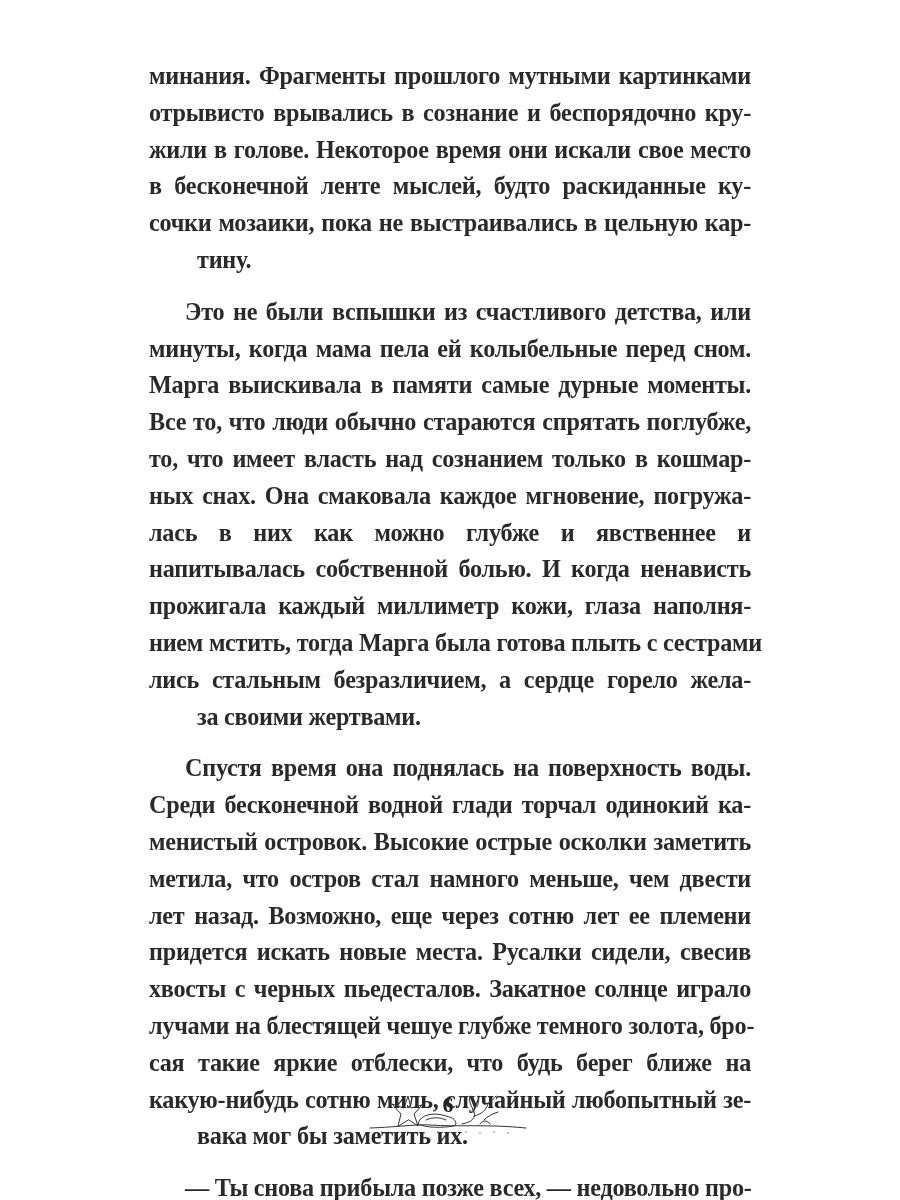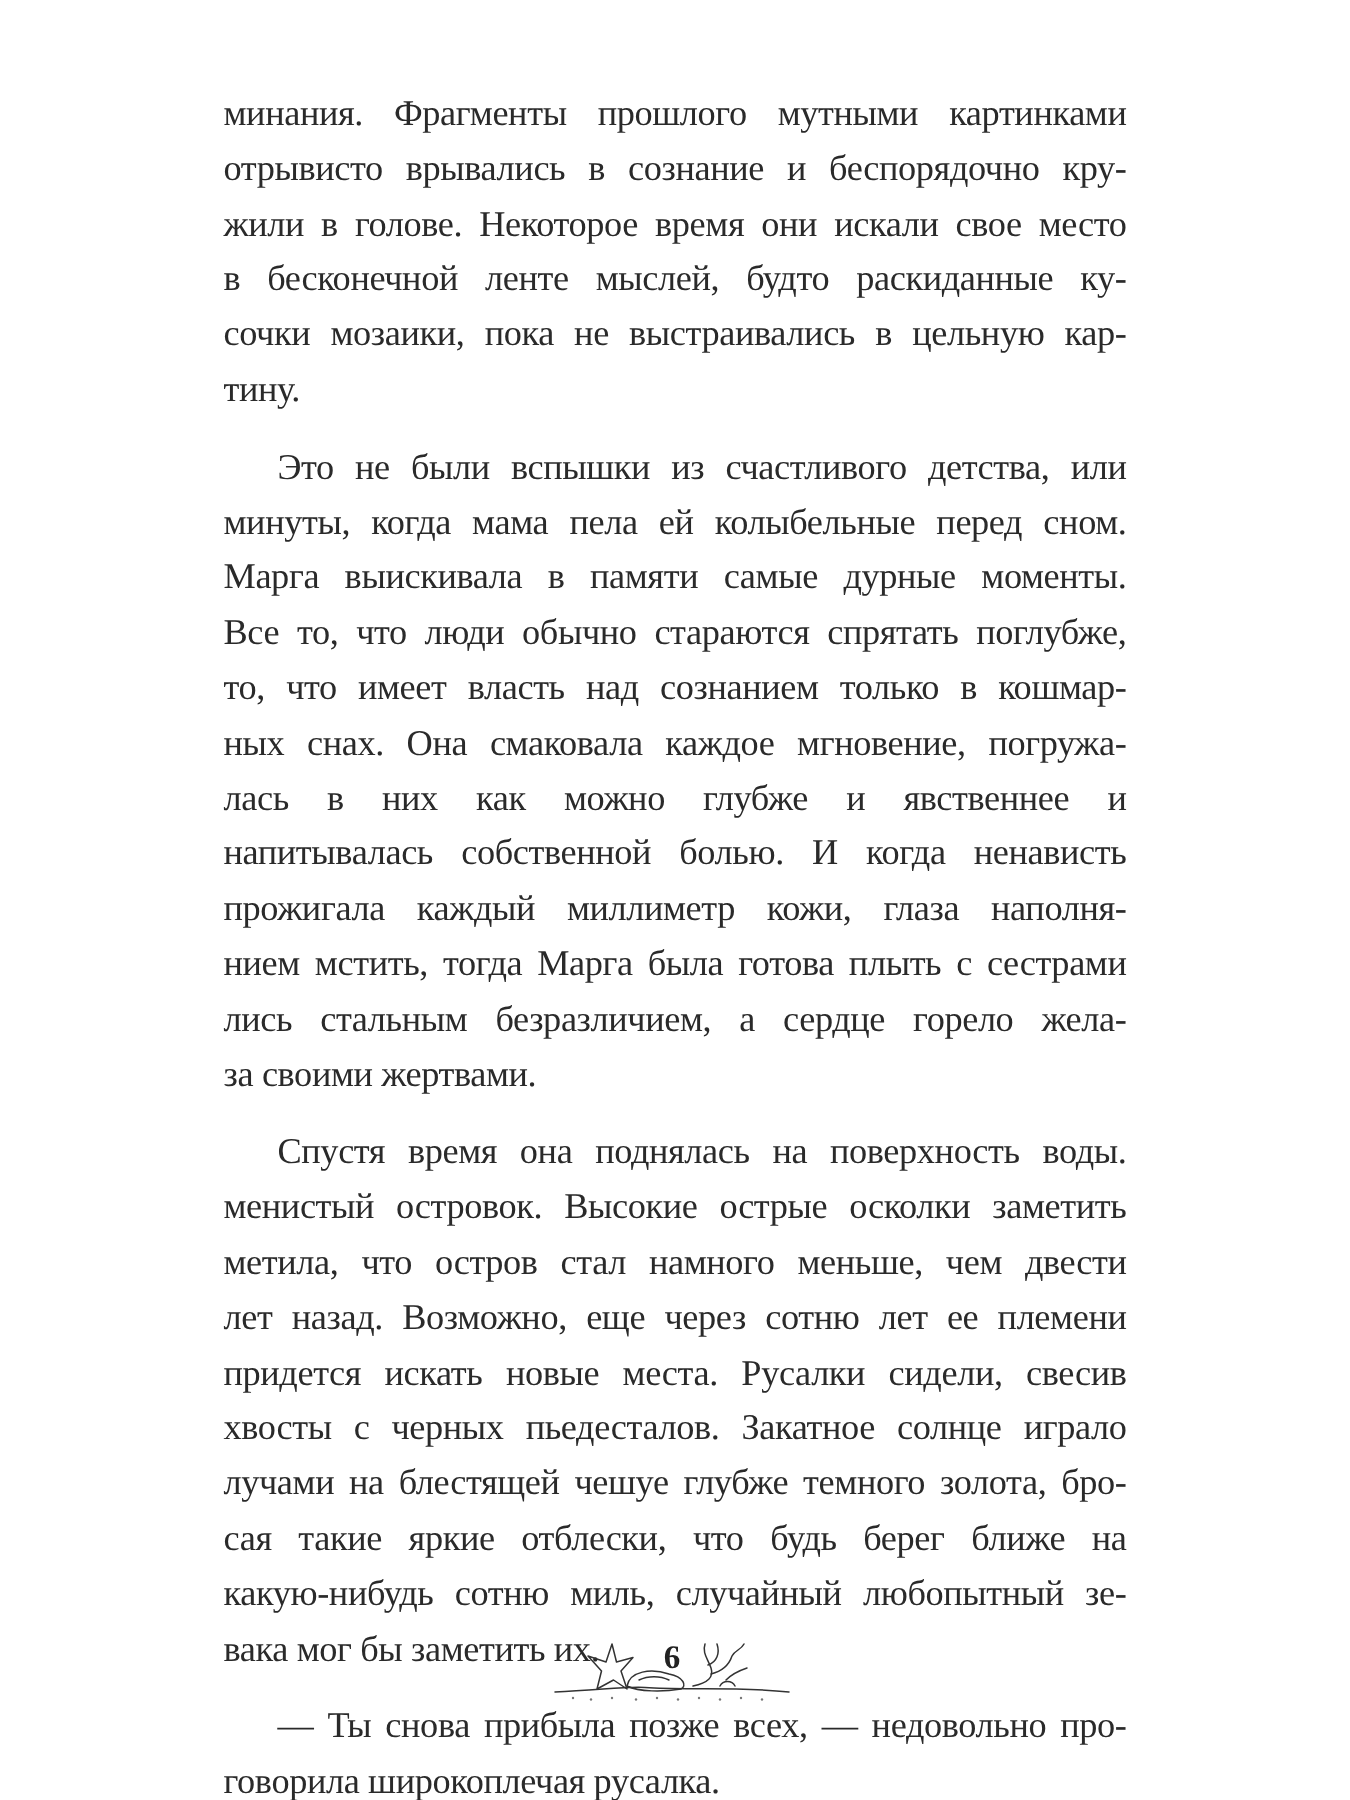--- a/index.html
+++ b/index.html
@@ -26,27 +26,29 @@
     }
     .line {
       display: block;
       white-space: nowrap;
       text-align: justify;
       text-align-last: justify;
       height: 36.8px;
     }
     .line.last {
       text-align-last: left;
+      margin-left: 48px;
     }
     .line.indent {
       padding-left: 36px;
       margin-top: 15px;
     }
     .paragraph {
       display: block;
+      font-weight: bold;
     }
     .folio {
       position: absolute;
       left: 368px;
       top: 1090px;
       width: 160px;
       height: 52px;
     }
     .folio svg {
       position: absolute;
@@ -86,20 +88,21 @@
     <span class="line">ных снах. Она смаковала каждое мгновение, погружа-</span>
     <span class="line">лась в них как можно глубже и явственнее и</span>
     <span class="line">напитывалась собственной болью. И когда ненависть</span>
     <span class="line">прожигала каждый миллиметр кожи, глаза наполня-</span>
     <span class="line">нием мстить, тогда Марга была готова плыть с сестрами</span>
     <span class="line">лись стальным безразличием, а сердце горело жела-</span>
     <span class="line last">за своими жертвами.</span>
   </div>
   <div class="paragraph">
     <span class="line indent">Спустя время она поднялась на поверхность воды.</span>
+    <span class="line">Среди бесконечной водной глади торчал одинокий ка-</span>
     <span class="line">менистый островок. Высокие острые осколки заметить</span>
     <span class="line">метила, что остров стал намного меньше, чем двести</span>
     <span class="line">лет назад. Возможно, еще через сотню лет ее племени</span>
     <span class="line">придется искать новые места. Русалки сидели, свесив</span>
     <span class="line">хвосты с черных пьедесталов. Закатное солнце играло</span>
     <span class="line">лучами на блестящей чешуе глубже темного золота, бро-</span>
     <span class="line">сая такие яркие отблески, что будь берег ближе на</span>
     <span class="line">какую-нибудь сотню миль, случайный любопытный зе-</span>
     <span class="line last">вака мог бы заметить их.</span>
   </div>

